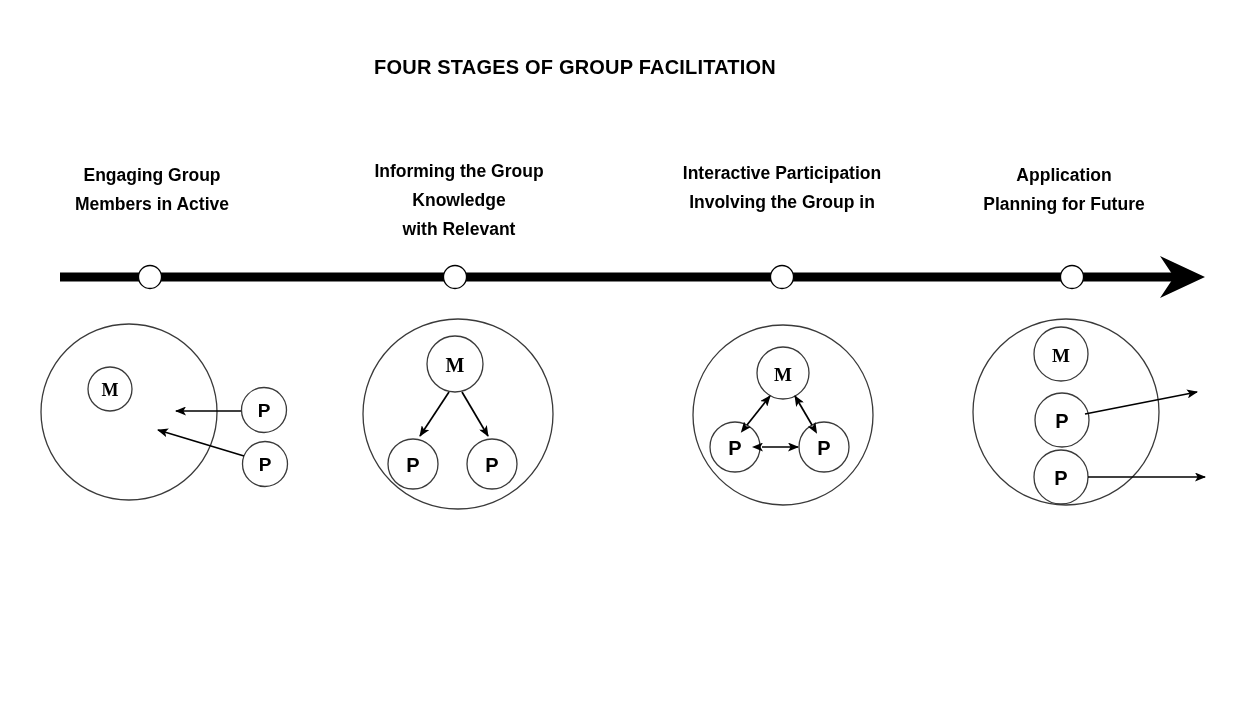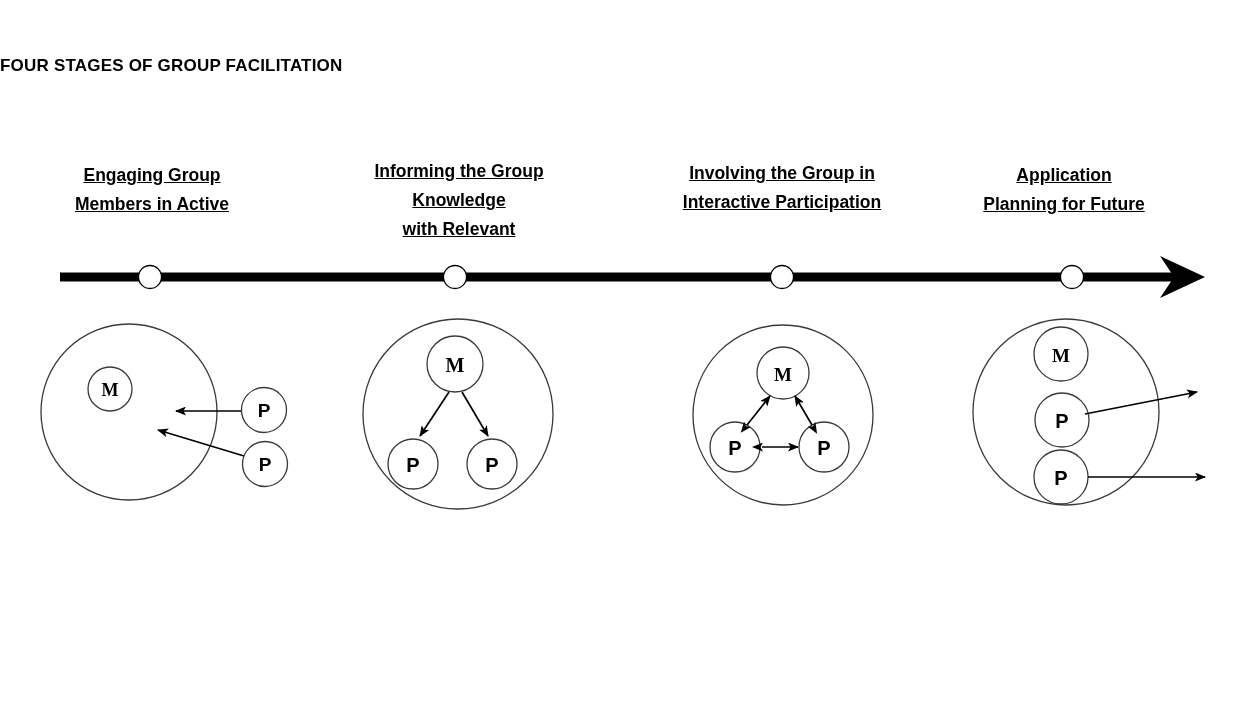--- a/index.html
+++ b/index.html
@@ -20,56 +20,57 @@
     left: 0;
     top: 0;
     width: 1258px;
     height: 720px;
   }
   .title {
     position: absolute;
     left: 0;
     top: 56px;
     width: 1150px;
-    font-size: 17px;
+    text-align: center;
+    font-size: 20px;
     font-weight: bold;
     letter-spacing: 0.2px;
     font-family: "Liberation Sans", sans-serif;
   }
   .stage-label {
     position: absolute;
     text-align: center;
     font-size: 17.5px;
     font-weight: bold;
     line-height: 29px;
     font-family: "Liberation Sans", sans-serif;
   }
-  .stage-label span { display: block; text-decoration: underline; }
+  .stage-label span { display: block; }
   #label-0 { left: 32px;  top: 161px; width: 240px; }
   #label-1 { left: 339px; top: 157px; width: 240px; }
   #label-2 { left: 652px; top: 159px; width: 260px; }
   #label-3 { left: 944px; top: 161px; width: 240px; }
 </style>
 </head>
 <body>
 
 <div class="title">FOUR STAGES OF GROUP FACILITATION</div>
 
 <div class="stage-label" id="label-0">
   <span>Engaging Group</span>
   <span>Members in Active</span>
 </div>
 <div class="stage-label" id="label-1">
   <span>Informing the Group</span>
   <span>Knowledge</span>
   <span>with Relevant</span>
 </div>
 <div class="stage-label" id="label-2">
+  <span>Interactive Participation</span>
   <span>Involving the Group in</span>
-  <span>Interactive Participation</span>
 </div>
 <div class="stage-label" id="label-3">
   <span>Application</span>
   <span>Planning for Future</span>
 </div>
 
 <svg id="canvas" viewBox="0 0 1258 720" xmlns="http://www.w3.org/2000/svg">
   <defs>
     <marker id="ah" markerWidth="11" markerHeight="9" refX="10" refY="4.5" orient="auto" markerUnits="userSpaceOnUse">
       <path d="M0,0 L11,4.5 L0,9 L2.6,4.5 Z" fill="#000000"></path>

